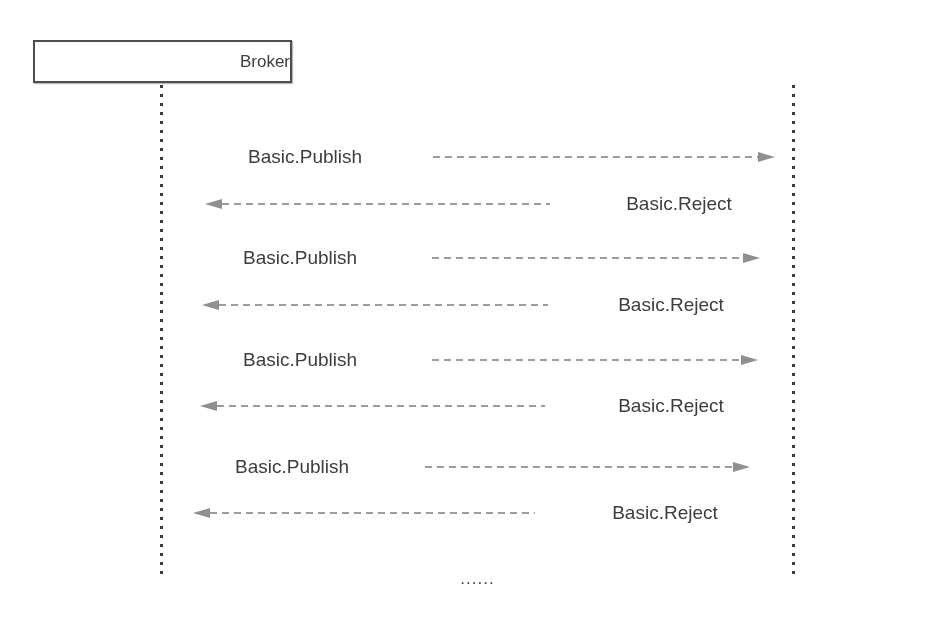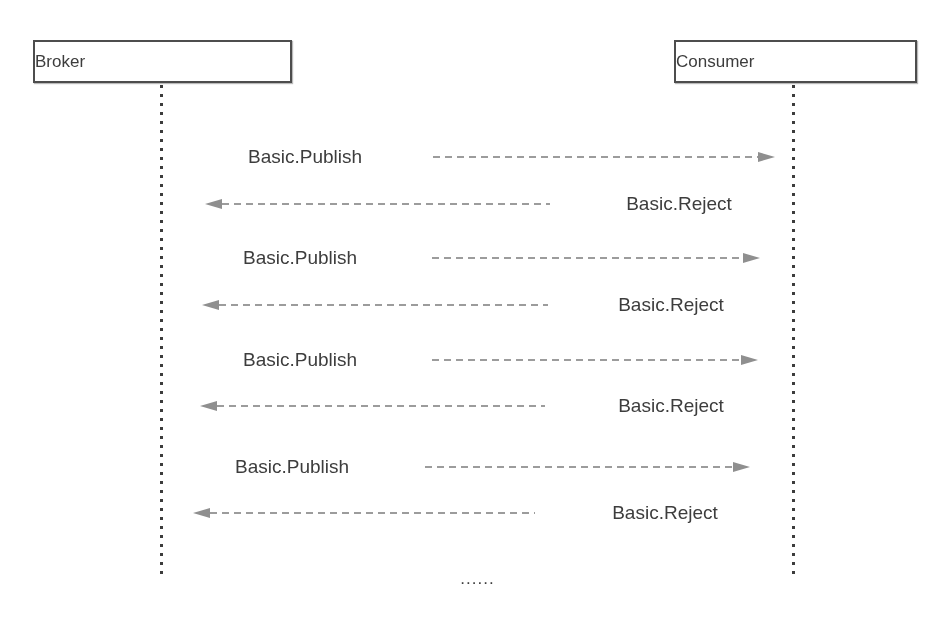--- a/index.html
+++ b/index.html
@@ -13,21 +13,21 @@
   }
   .actor-box {
     position: absolute;
     top: 40px;
     height: 39px;
     background: #ffffff;
     border: 2px solid #4d4d4d;
     box-shadow: 1px 1px 1px rgba(130,130,130,0.55);
     display: flex;
     align-items: center;
-    justify-content: flex-start;
+    justify-content: flex-end;
   }
   .actor-box.broker   { left: 33px;  width: 255px; }
   .actor-box.consumer { left: 674px; width: 239px; }
   .actor-label {
     font-size: 17px;
     color: #3d3d3d;
   }
   .lifeline {
     position: absolute;
     top: 85px;
@@ -84,23 +84,20 @@
   }
 </style>
 </head>
 <body>
 
 <div class="canvas">
 
   <div class="actor-box broker">
     <span class="actor-label">Broker</span>
   </div>
-  <div class="actor-box consumer">
-    <span class="actor-label">Consumer</span>
-  </div>
 
   <div class="lifeline broker"></div>
   <div class="lifeline consumer"></div>
 
   <div class="msg-row" style="top:146px;">
     <span class="msg-label" style="left:195px;">Basic.Publish</span>
     <span class="dash-line" style="left:433px; width:325px;"></span>
     <span class="arrow-head right" style="left:758px;"></span>
   </div>
   <div class="msg-row" style="top:193px;">

